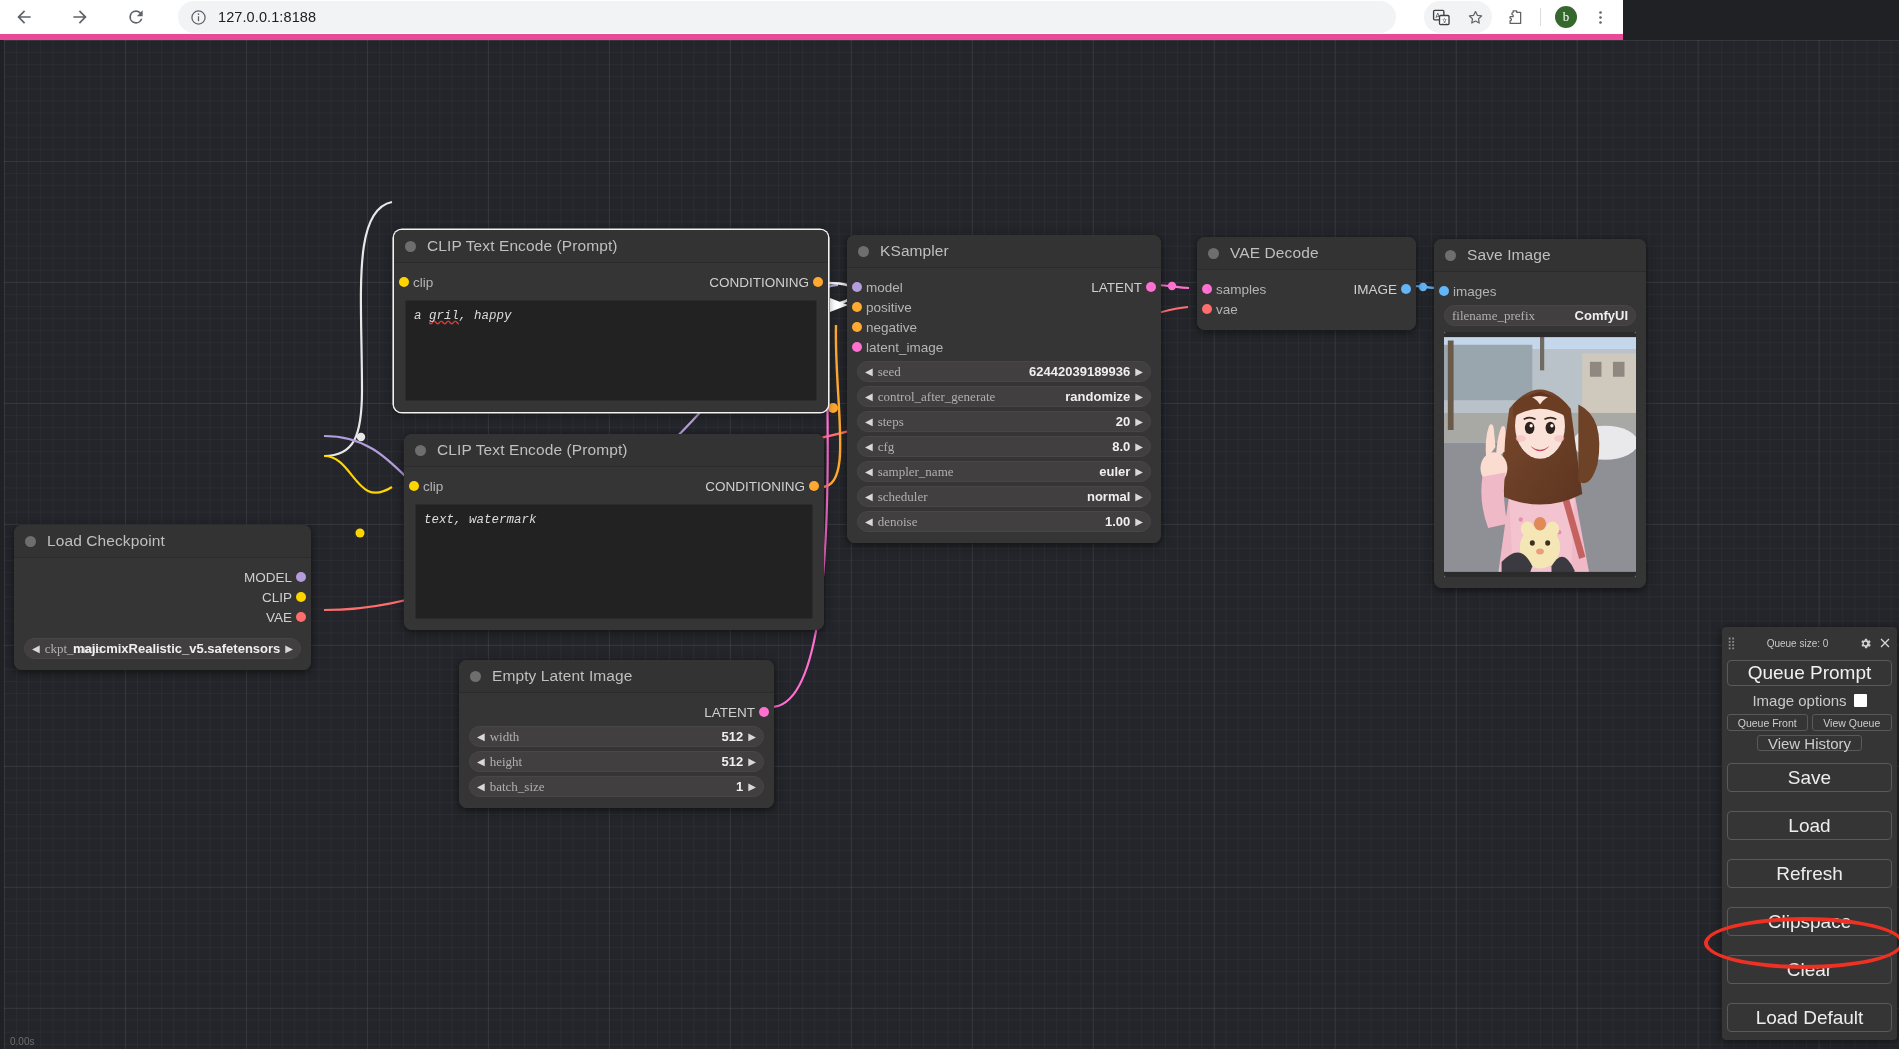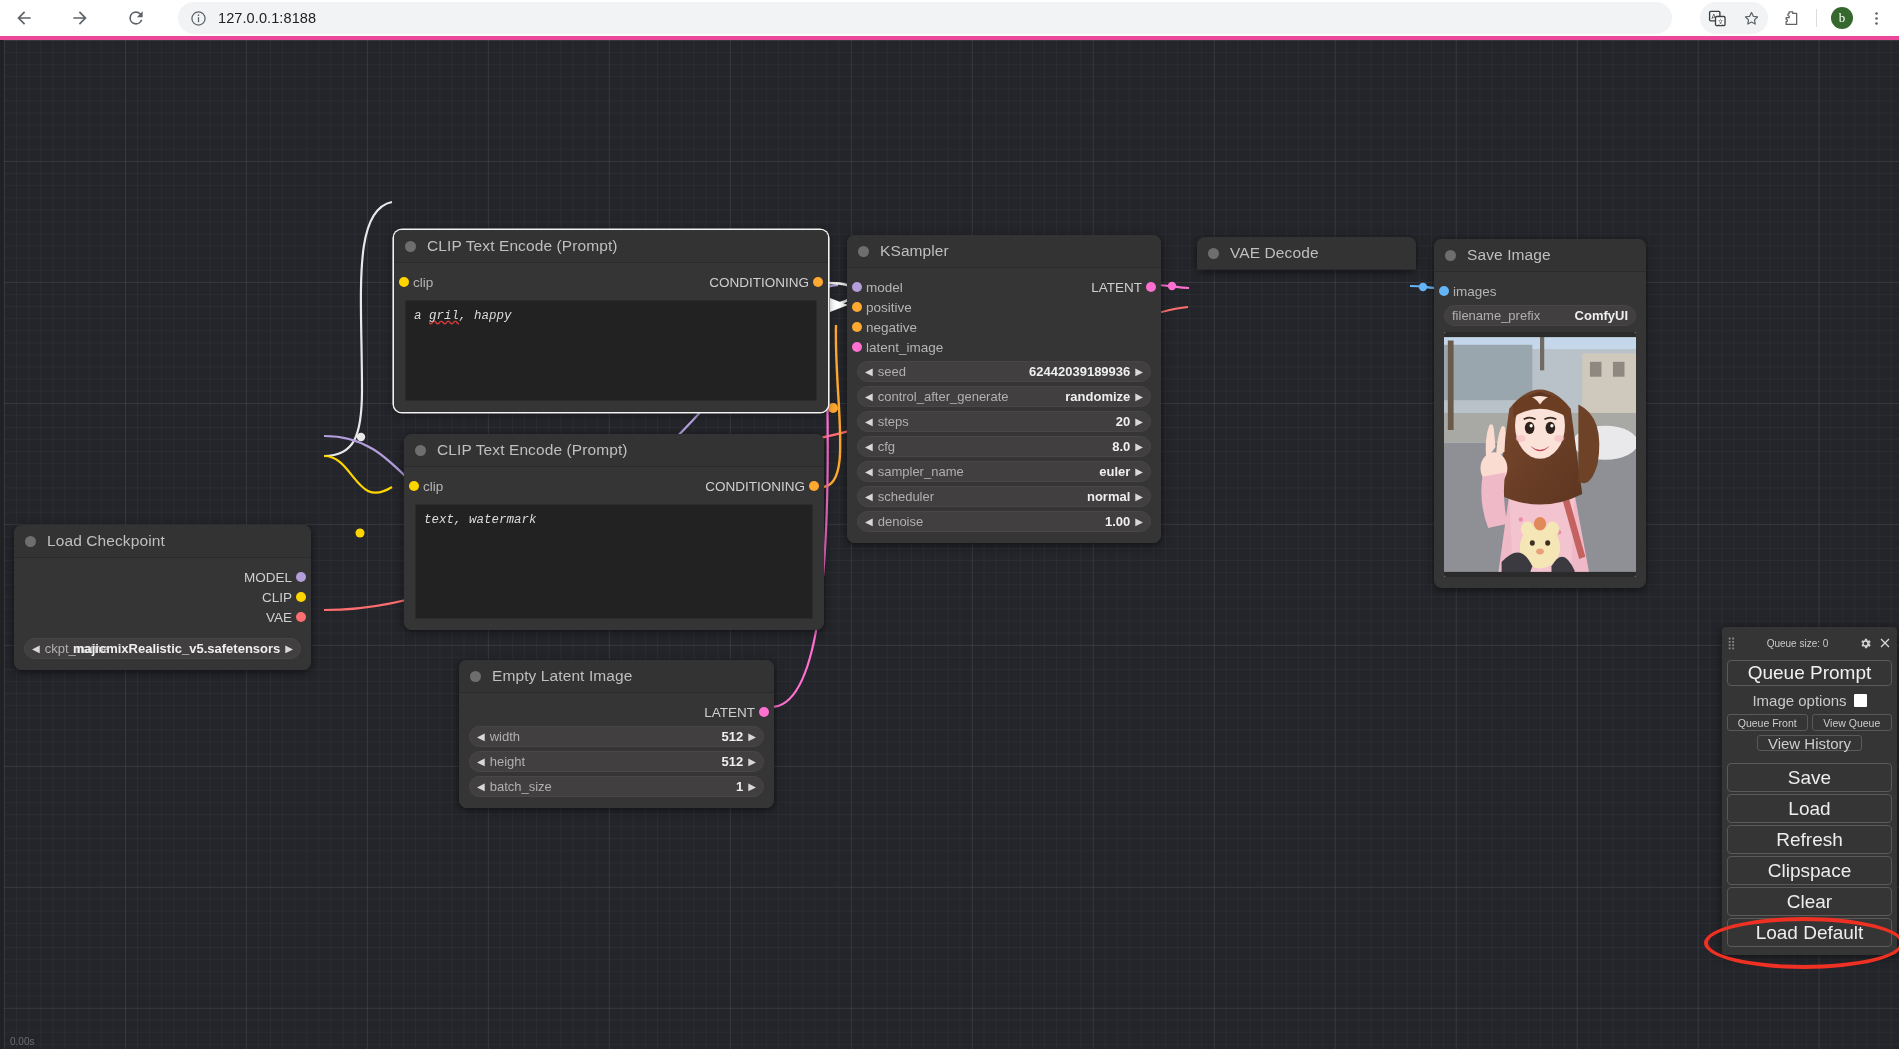--- a/index.html
+++ b/index.html
@@ -1,23 +1,23 @@
 <!DOCTYPE html>
 <html><head>
 <meta charset="utf-8">
 <style>
   * { margin:0; padding:0; box-sizing:border-box; }
   html,body { width:1899px; height:1049px; overflow:hidden; background:#202124; }
   body { font-family:"Liberation Sans", sans-serif; }
 
   
   #browser-bar{
-    position:absolute; left:0; top:0; width:1899px; height:40px;
+    position:absolute; left:0; top:0; width:1623px; height:40px;
     background:#ffffff; display:flex; align-items:center; gap:14px;
-    border-bottom:4px solid #ec4899; z-index:100;
+    border-bottom:6px solid #ec4899; z-index:100;
   }
   .nav-btn{ width:36px; height:36px; margin-left:6px; display:flex;
     align-items:center; justify-content:center; border-radius:50%; cursor:pointer; }
   .nav-btn svg{ display:block; }
   #omnibox{
     flex:1; height:32px; margin:0 14px 0 10px; background:#f1f3f4;
     border-radius:16px; display:flex; align-items:center; padding:0 8px;
   }
   #site-info-icon{ width:24px; height:24px; display:flex; align-items:center;
     justify-content:center; margin-right:8px; flex:0 0 auto; }
@@ -68,21 +68,21 @@
   .port{ position:absolute; width:10px; height:10px; border-radius:50%; top:5px; }
   .port.left{ left:5px; }
   .port.right{ right:5px; }
 
   .widget{
     position:relative; height:21px; margin:4px 10px 0 10px;
     background:#413f3f; border:1px solid #484646; border-radius:11px;
     display:flex; align-items:center; justify-content:space-between;
     padding:0 7px; font-size:13px;
   }
-  .widget .wname{ color:#b0b0b0; }
+  .widget .wname{ color:#b0b0b0;font-family:Liberation Serif, serif; }
   .widget .wval{ color:#efefef; font-weight:bold; }
   .arr{ color:#d8d8d8; font-size:10px; line-height:1; }
   .arr-l{ margin-right:5px; }
   .arr-r{ margin-left:5px; }
   .widget-inner{ display:flex; align-items:center; flex:1; justify-content:space-between;}
 
   .textarea{
     margin:8px 11px 0 11px; background:#222; border:1px solid #2b2b2b;
     border-radius:2px; color:#dcdcdc; font-family:"Liberation Mono", monospace;
     font-size:12.5px; padding:7px 8px; line-height:1.35; overflow:hidden;font-style:italic;
@@ -130,21 +130,21 @@
   #q-sub-row{ margin-top:5px; display:flex; gap:4px; }
   .q-small{
     flex:1; height:17px; background:#353535; border:1px solid #595959;
     border-radius:3px; font-size:10.5px; color:#cdcdcd;
     display:flex; align-items:center; justify-content:center; cursor:pointer;
   }
   #q-hist-row{ margin-top:4px; display:flex; justify-content:center; }
   #view-history-btn{ width:105px; height:16px; background:#353535;
     border:1px solid #595959; border-radius:3px; font-size:15px;
     color:#cdcdcd; display:flex; align-items:center; justify-content:center; cursor:pointer;}
-  #main-btn-stack{ margin-top:12px; display:flex; flex-direction:column; gap:2px; }
+  #main-btn-stack{ margin-top:12px; display:flex; flex-direction:column; gap:19px; }
   .main-btn{
     height:29px; background:#353535; border:1px solid #5a5a5a; border-radius:4px;
     color:#ededed; font-size:19px; display:flex; align-items:center;
     justify-content:center; cursor:pointer;
   }
   #red-ellipse{
     position:absolute; left:1700px; top:877px; width:200px; height:52px;
     border:4px solid #ef3124; border-radius:50%; z-index:60; pointer-events:none;
   }
 
@@ -364,20 +364,33 @@
         </div>
         <span class="arr arr-r">▶</span>
       </div>
     </div>
   </div>
 
   <div class="node" id="node-vaedecode">
     <div class="node-title">
       <span class="node-dot"></span>
       <span class="tt">VAE Decode</span>
+    </div>
+    <div class="node-body">
+      <div class="slot-row slot-in">
+        <span class="port left" style="background:#ff70d0"></span>
+        <span>samples</span>
+        <span style="flex:1"></span>
+        <span class="port right" style="background:#64b5f6"></span>
+        <span style="padding-right:19px;color:#cfcfcf">IMAGE</span>
+      </div>
+      <div class="slot-row slot-in">
+        <span class="port left" style="background:#ff6e6e"></span>
+        <span>vae</span>
+      </div>
     </div>
   </div>
 
   <div class="node" id="node-saveimage">
     <div class="node-title">
       <span class="node-dot"></span>
       <span class="tt">Save Image</span>
     </div>
     <div class="node-body">
       <div class="slot-row slot-in">

